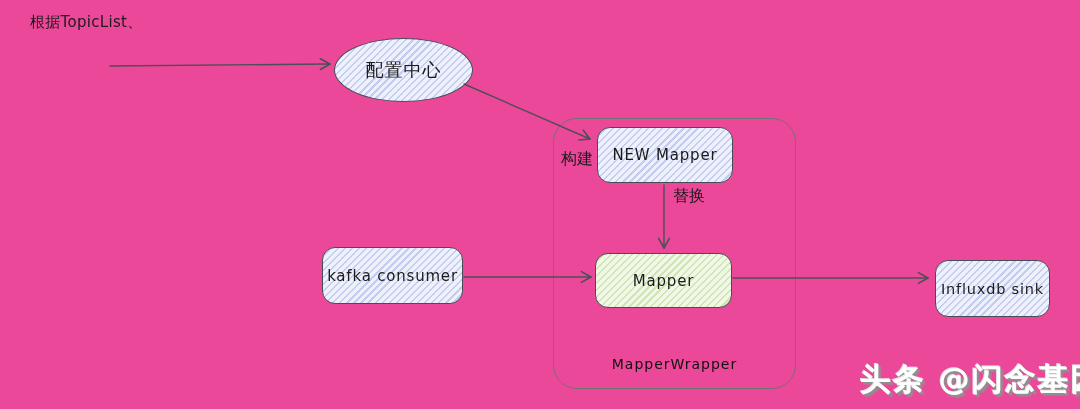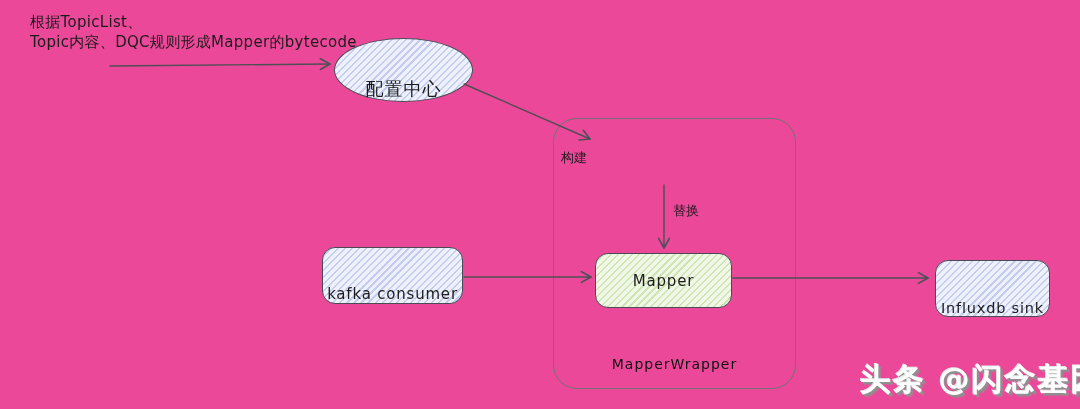--- a/index.html
+++ b/index.html
@@ -35,21 +35,20 @@
     box-sizing: border-box;
     color: #1b1b1b;
     font-size: 15px;
     letter-spacing: 0.8px;
     white-space: nowrap;
   }
   .hachure-blue {
     background-color: #eef1fb;
     background-image: repeating-linear-gradient(135deg, #c3cdef 0 1.6px, transparent 1.6px 5px);
     border: 1.6px solid #474c55;
-    align-items: flex-end;
   }
   .hachure-green {
     background-color: #f1f7e7;
     background-image: repeating-linear-gradient(135deg, #cfe5b6 0 1.6px, transparent 1.6px 5px);
     border: 1.6px solid #474c55;
     justify-content: center;
   }
   .ellipse {
     left: 334px;
     top: 38px;
@@ -82,26 +81,26 @@
     right: 0;
     bottom: 16px;
     text-align: center;
     font-size: 14px;
     letter-spacing: 1px;
     color: #111111;
   }
   
   .edge-label {
     position: absolute;
-    font-size: 13px;
+    font-size: 16px;
     color: #1b1b1b;
     white-space: nowrap;
   }
   .edge-label-build   { left: 561px; top: 149px; }
-  .edge-label-replace { left: 673px; top: 202px; }
+  .edge-label-replace { left: 673px; top: 186px; }
   
   .arrows {
     position: absolute;
     left: 0;
     top: 0;
     pointer-events: none;
   }
   
   .watermark {
     position: absolute;
@@ -118,31 +117,33 @@
     white-space: nowrap;
   }
 </style>
 </head>
 <body>
 
 <div class="canvas">
 
   <div class="note">
     <div>根据TopicList、</div>
-    <div>Topic内容、DQC规则形成Mapper的bytecode</div>
   </div>
 
   <div class="node ellipse hachure-blue">
     <span>配置中心</span>
   </div>
 
   <div class="wrapper">
     <div class="wrapper-label">MapperWrapper</div>
   </div>
 
+  <div class="node box box-new-mapper hachure-blue">
+    <span>NEW Mapper</span>
+  </div>
 
   <div class="node box box-kafka hachure-blue">
     <span>kafka consumer</span>
   </div>
 
   <div class="node box box-mapper hachure-green">
     <span>Mapper</span>
   </div>
 
   <div class="node box box-influxdb hachure-blue">

